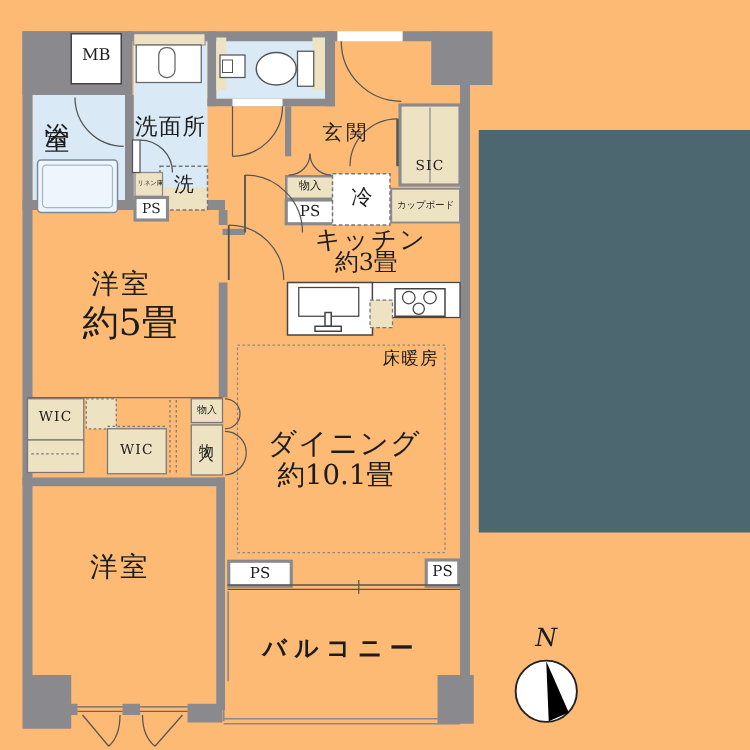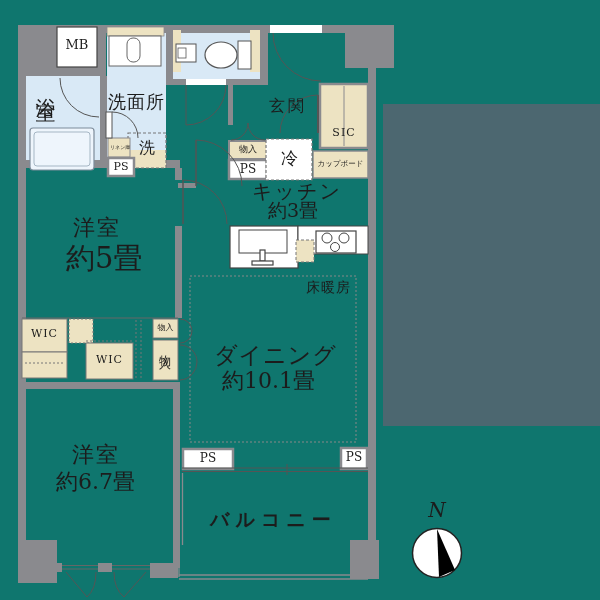--- a/index.html
+++ b/index.html
@@ -1,16 +1,16 @@
 <!DOCTYPE html>
 <html><head>
 <meta charset="utf-8">
 <style>
   html,body{margin:0;padding:0;background:#fff;}
-  .stage{position:relative;width:600px;height:600px;background:#0f766e;overflow:hidden;
+  .stage{position:relative;width:600px;height:600px;background:#fdba74;overflow:hidden;
          font-family:"DejaVu Serif","Liberation Serif",serif;color:#1c1c1c;}
   .stage svg{position:absolute;left:0;top:0;}
   .lbl{position:absolute;white-space:nowrap;line-height:1;color:#1c1c1c;}
   .ctr{text-align:center;}
   .vert{writing-mode:vertical-rl;text-orientation:upright;}
 </style>
 </head>
 <body>
 
 <div class="stage">
@@ -180,36 +180,35 @@
       <polygon points="437,529 455,570 439,577" fill="#000000"></polygon>
     </g>
   </svg>
 
   <div class="lbl ctr" style="left:57px;top:38px;width:40px;font-size:13px;">MB</div>
   <div class="lbl vert" style="left:36px;top:82px;font-size:20px;letter-spacing:3px;">浴室</div>
   <div class="lbl" style="left:108px;top:93px;font-size:18px;letter-spacing:1px;">洗面所</div>
   <div class="lbl" style="left:139px;top:140px;font-size:16px;">洗</div>
   <div class="lbl" style="left:110px;top:145px;font-size:5px;">リネン庫</div>
   <div class="lbl ctr" style="left:108px;top:161px;width:26px;font-size:11px;">PS</div>
-  <div class="lbl" style="left:269px;top:98px;font-size:16px;letter-spacing:3px;">玄関</div>
+  <div class="lbl" style="left:258px;top:98px;font-size:16px;letter-spacing:3px;">玄関</div>
   <div class="lbl ctr" style="left:320px;top:107px;width:48px;font-size:11px;letter-spacing:1px;margin-top:20px;">SIC</div>
   <div class="lbl ctr" style="left:313px;top:160px;width:55px;font-size:7.5px;">カップボード</div>
   <div class="lbl ctr" style="left:229px;top:145px;width:38px;font-size:9px;">物入</div>
   <div class="lbl ctr" style="left:229px;top:163px;width:38px;font-size:12px;">PS</div>
   <div class="lbl" style="left:281px;top:150px;font-size:17px;">冷</div>
   <div class="lbl" style="left:252px;top:181px;font-size:20px;letter-spacing:2px;">キッチン</div>
   <div class="lbl" style="left:268px;top:201px;font-size:19px;">約3畳</div>
   <div class="lbl" style="left:306px;top:280px;font-size:14px;letter-spacing:1px;">床暖房</div>
   <div class="lbl" style="left:214px;top:344px;font-size:23px;letter-spacing:1px;">ダイニング</div>
   <div class="lbl" style="left:222px;top:370px;font-size:22px;">約10.1畳</div>
   <div class="lbl" style="left:73px;top:217px;font-size:22px;letter-spacing:2px;">洋室</div>
   <div class="lbl" style="left:66px;top:244px;font-size:29px;">約5畳</div>
   <div class="lbl ctr" style="left:22px;top:328px;width:45px;font-size:11px;letter-spacing:1px;">WIC</div>
   <div class="lbl ctr" style="left:86px;top:354px;width:47px;font-size:11px;letter-spacing:1px;">WIC</div>
   <div class="lbl ctr" style="left:153px;top:324px;width:25px;font-size:8px;">物入</div>
   <div class="lbl vert" style="left:159px;top:345px;font-size:12px;letter-spacing:2px;">物入</div>
   <div class="lbl" style="left:72px;top:444px;font-size:22px;letter-spacing:2px;">洋室</div>
-  <div class="lbl" style="left:56px;top:471px;font-size:22px;">約6.7畳</div>
   <div class="lbl ctr" style="left:183px;top:452px;width:50px;font-size:12px;">PS</div>
   <div class="lbl ctr" style="left:341px;top:451px;width:26px;font-size:12px;">PS</div>
   <div class="lbl" style="left:210px;top:510px;font-size:19px;letter-spacing:6px;font-weight:bold;">バルコニー</div>
   <div class="lbl ctr" style="left:425px;top:500px;width:24px;font-size:20px;font-style:italic;">N</div>
 </div>
 
 </body></html>

